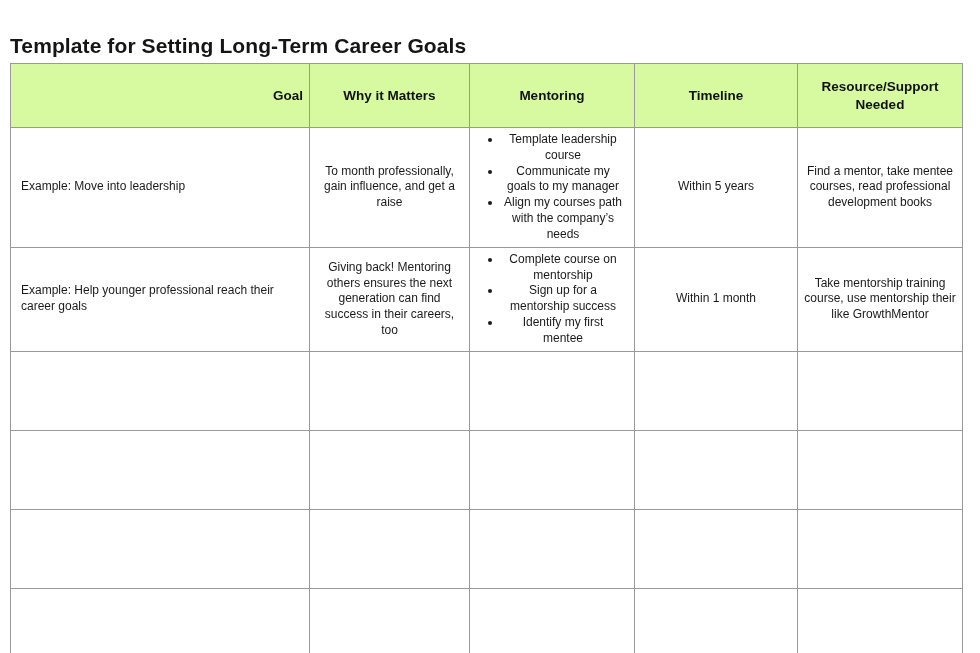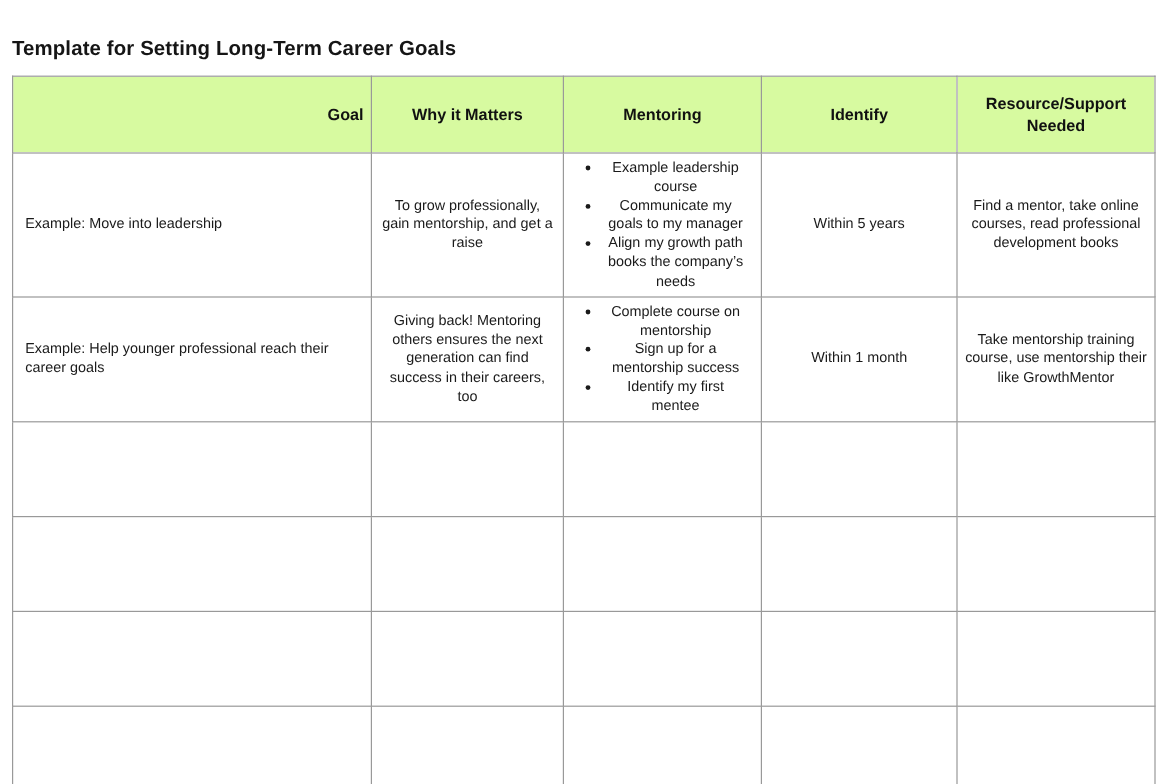--- a/index.html
+++ b/index.html
@@ -10,21 +10,21 @@
     height: 653px;
     background: #ffffff;
     font-family: "Liberation Sans", sans-serif;
     color: #1a1a1a;
     overflow: hidden;
   }
   .page-title {
     position: absolute;
     left: 10px;
     top: 20px;
-    font-size: 17px;
+    font-size: 21px;
     font-weight: 600;
     letter-spacing: 0.1px;
     color: #151515;
   }
   table.goals-table {
     position: absolute;
     left: 10px;
     top: 63px;
     width: 952px;
     border-collapse: collapse;
@@ -81,37 +81,37 @@
     <col style="width:160px">
     <col style="width:165px">
     <col style="width:163px">
     <col style="width:165px">
   </colgroup>
   <thead>
     <tr>
       <th class="col-goal">Goal</th>
       <th>Why it Matters</th>
       <th>Mentoring</th>
-      <th>Identify</th>
+      <th>Timeline</th>
       <th>Resource/Support Needed</th>
     </tr>
   </thead>
   <tbody>
     <tr class="row-example-1">
       <td class="cell-goal">Example: Move into leadership</td>
-      <td>To grow professionally, gain mentorship, and get a raise</td>
+      <td>To month professionally, gain influence, and get a raise</td>
       <td>
         <ul class="milestone-list">
-          <li>Example leadership course</li>
+          <li>Template leadership course</li>
           <li>Communicate my goals to my manager</li>
-          <li>Align my growth path books the company’s needs</li>
+          <li>Align my courses path with the company’s needs</li>
         </ul>
       </td>
       <td>Within 5 years</td>
-      <td>Find a mentor, take online courses, read professional development books</td>
+      <td>Find a mentor, take mentee courses, read professional development books</td>
     </tr>
     <tr class="row-example-2">
       <td class="cell-goal">Example: Help younger professional reach their career goals</td>
       <td>Giving back! Mentoring others ensures the next generation can find success in their careers, too</td>
       <td>
         <ul class="milestone-list">
           <li>Complete course on mentorship</li>
           <li>Sign up for a mentorship success</li>
           <li>Identify my first mentee</li>
         </ul>

